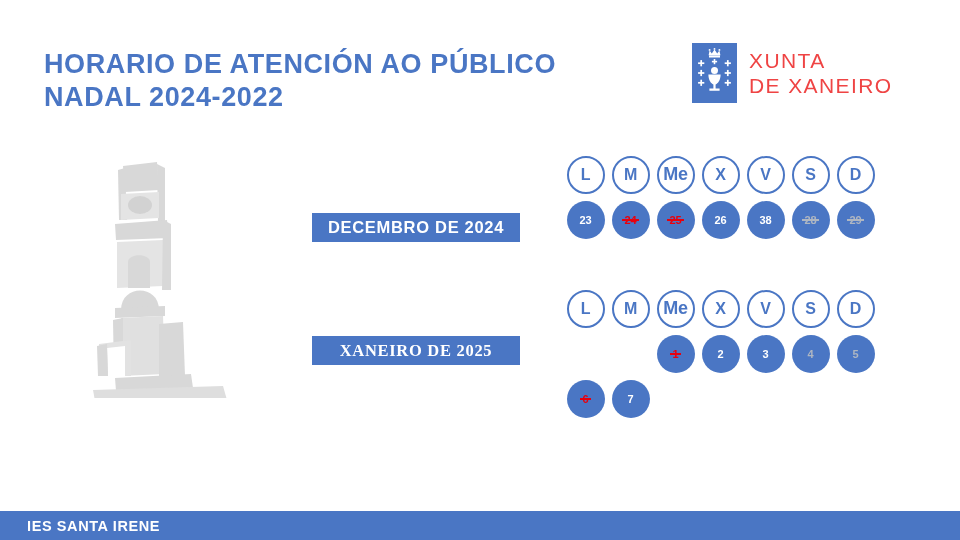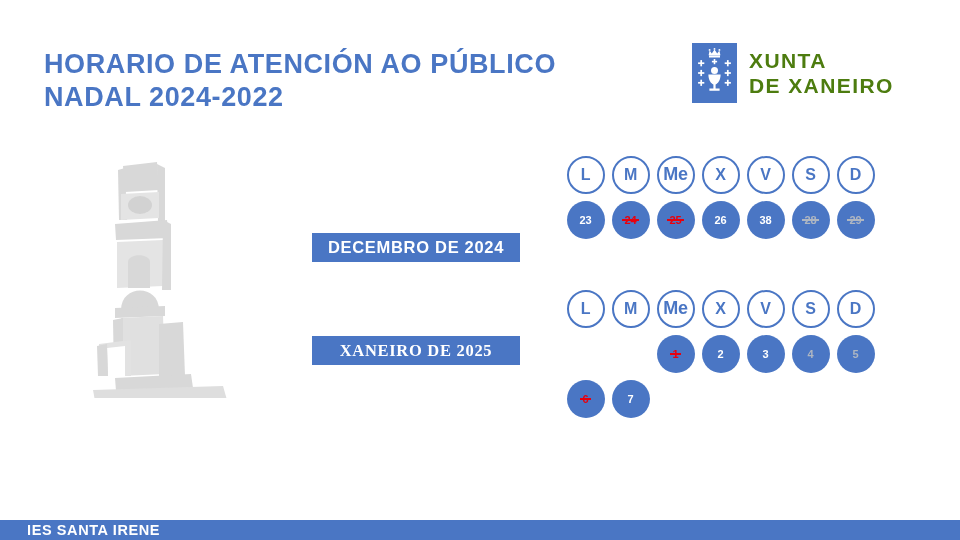--- a/index.html
+++ b/index.html
@@ -47,23 +47,23 @@
     background: #4a76c4;
     position: relative;
     flex: 0 0 auto;
   }
   #logo-text {
     display: flex;
     flex-direction: column;
     justify-content: center;
   }
   .logo-text-line {
-    color: #4d7c0f;
+    color: #ef4444;
     font-size: 21px;
-    font-weight: bold;
+    font-weight: normal;
     letter-spacing: 1.4px;
     line-height: 25px;
     white-space: nowrap;
   }
 
   
   #tower-illustration {
     position: absolute;
     left: 85px;
     top: 158px;
@@ -82,21 +82,20 @@
     display: flex;
     align-items: center;
     justify-content: center;
     white-space: nowrap;
   }
   #banner-december {
     left: 312px;
     top: 213px;
     width: 208px;
     height: 29px;
-    margin-top: 20px;
   }
   #banner-january {
     left: 312px;
     top: 336px;
     width: 208px;
     height: 29px;
     font-family: Liberation Serif, serif;
   }
 
   
@@ -165,21 +164,21 @@
     background: currentColor;
     transform: translateY(-50%);
   }
 
   
   #footer-bar {
     position: absolute;
     left: 0;
     bottom: 0;
     width: 960px;
-    height: 20px;
+    height: 29px;
     background: #4a76c4;
     display: flex;
     align-items: center;
   }
   #footer-label {
     color: #ffffff;
     font-size: 14.5px;
     font-weight: bold;
     letter-spacing: 0.6px;
     margin-left: 27px;

